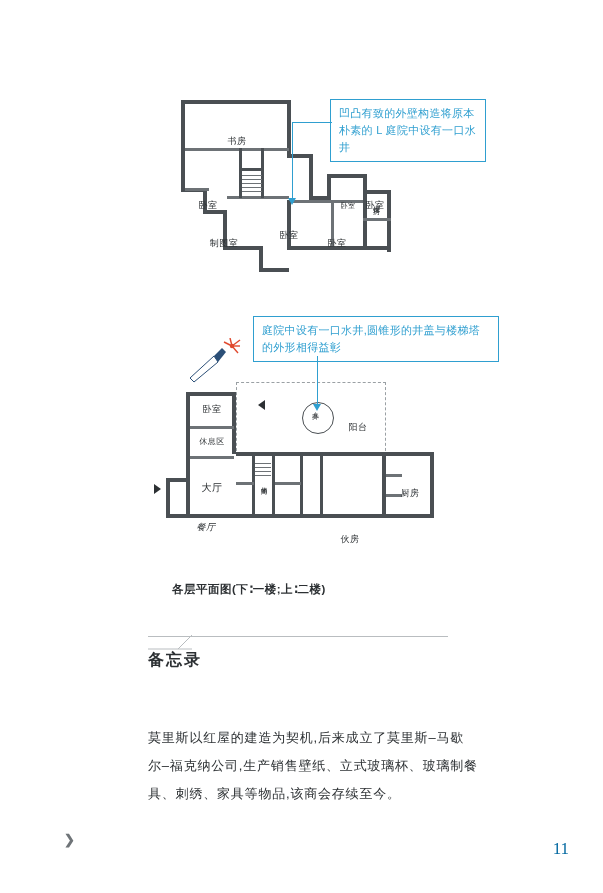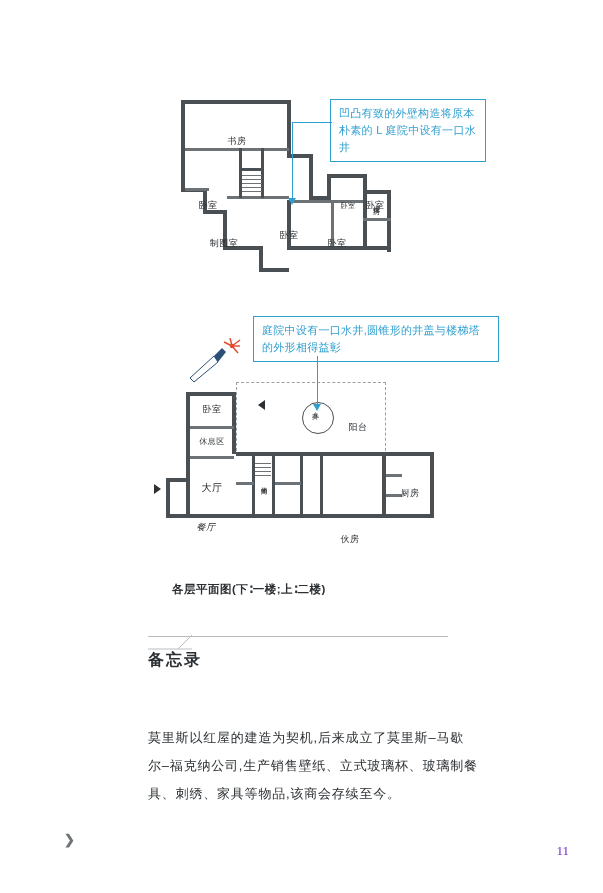--- a/index.html
+++ b/index.html
@@ -111,22 +111,22 @@
     color: #6f7478;
     letter-spacing: 1.2px;
     font-family: "Liberation Serif", serif;
     font-style: italic;
     font-weight: bold;
   }
   .page-number {
     position: absolute;
     right: 34px;
     bottom: 34px;
-    font-size: 13px;
-    color: #6d28d9;
+    font-size: 17px;
+    color: #0369a1;
     font-family: "Liberation Serif", serif;
   }
 
   
   .well-circle {
     position: absolute;
     border: 1px solid #4a4f53;
     border-radius: 50%;
   }
   .stair {

